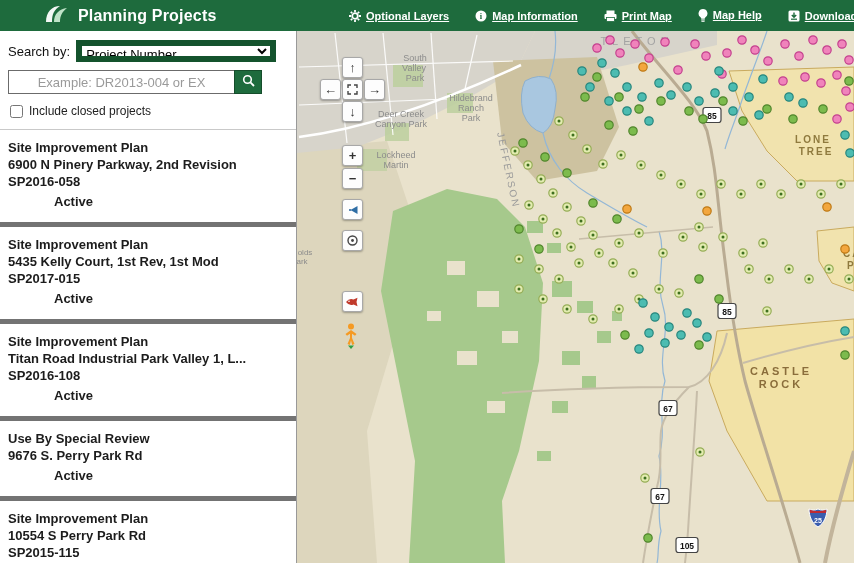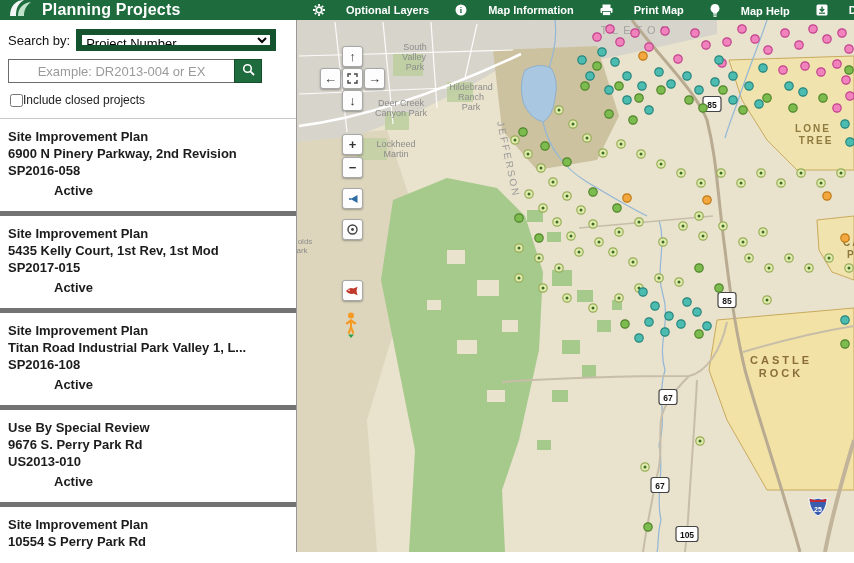--- a/index.html
+++ b/index.html
@@ -1,37 +1,37 @@
 <!DOCTYPE html>
 <html><head>
 <meta charset="utf-8">
 <style>
   * { box-sizing: border-box; margin: 0; padding: 0; }
   html,body { width:854px; height:563px; overflow:hidden; font-family:"Liberation Sans", sans-serif; background:#fff; }
 
   
-  .header { height:20px; background:#1e6b3d; display:flex; align-items:center; color:#fff; }
+  .header { height:31px; background:#1e6b3d; display:flex; align-items:center; color:#fff;padding-left:36px; }
   .brand { width:297px; display:flex; align-items:center; gap:8px; padding-left:8px; flex-shrink:0; }
   .brand .title { font-size:16px; font-weight:bold; letter-spacing:.2px; }
   .toolbar { display:flex; align-items:center; gap:26px; padding-left:16px; font-size:11px; font-weight:bold; }
-  .tool { display:flex; align-items:flex-end; gap:21px; cursor:pointer; white-space:nowrap; }
+  .tool { display:flex; align-items:flex-start; gap:5px; cursor:pointer; white-space:nowrap;text-decoration:underline; }
   .tool .ticon { display:flex; align-items:center; }
 
   
   .content { display:flex; height:532px; }
 
   
   .sidebar { width:297px; flex-shrink:0; background:#fff; border-right:1px solid #999; overflow:hidden; }
   .search-row { padding:9px 8px 4px; font-size:13px; color:#111; display:flex; align-items:center; }
   .search-row select { margin-left:6px; width:200px; height:22px; font-size:13px; font-family:"Liberation Sans",sans-serif; border:6px solid #14532d; background:#fff; }
   .input-row { padding:4px 8px 2px; display:flex; }
   .input-row input { width:226px; height:24px; border:1px solid #6b6b6b; border-right:none; padding:0 5px; font-size:13px; font-family:"Liberation Sans",sans-serif; color:#333;text-align:center; }
   .input-row input::placeholder { color:#9a9a9a; }
   .search-btn { width:28px; height:24px; background:#1e6b3d; border:1px solid #154d2b; display:flex; align-items:center; justify-content:center; cursor:pointer; }
-  .checkbox-row { padding:8px 24px 11px 10px; font-size:12px; color:#222; display:flex; align-items:center; }
+  .checkbox-row { padding:8px 24px 11px 10px; font-size:12px; color:#222; display:flex; align-items:center; gap:6px; }
   .projects { border-top:1px solid #c9c9c9; }
   .project { padding:9px 8px 12px; border-bottom:5px solid #737373; font-size:13px; font-weight:bold; color:#1c1c1c; line-height:17px; cursor:pointer; }
   .project .status { margin-top:3px;margin-left:46px; }
 
   
   .map { position:relative; flex:1; overflow:hidden; background:#e9e2cc; }
   .map svg.base { position:absolute; left:0; top:0; }
   .mapbtn { position:absolute; width:21px; height:21px; background:#fdfdfd; border:1px solid #a8a8a8; border-radius:3px; box-shadow:0 1px 2px rgba(0,0,0,.3); display:flex; align-items:center; justify-content:center; font-size:13px; font-weight:bold; color:#333; cursor:pointer; line-height:1; }
   .mapbtn svg { display:block; }
   .pegman { position:absolute; left:47px; top:292px; width:14px; height:26px; cursor:pointer; }
@@ -147,21 +147,20 @@
         </div>
         <div class="project">
           <div>Site Improvement Plan</div>
           <div>Titan Road Industrial Park Valley 1, L...</div>
           <div>SP2016-108</div>
           <div class="status">Active</div>
         </div>
         <div class="project">
           <div>Use By Special Review</div>
           <div>9676 S. Perry Park Rd</div>
-          <div>US2013-010</div>
           <div class="status">Active</div>
         </div>
         <div class="project">
           <div>Site Improvement Plan</div>
           <div>10554 S Perry Park Rd</div>
           <div>SP2015-115</div>
         </div>
       </div>
   </aside>
 

